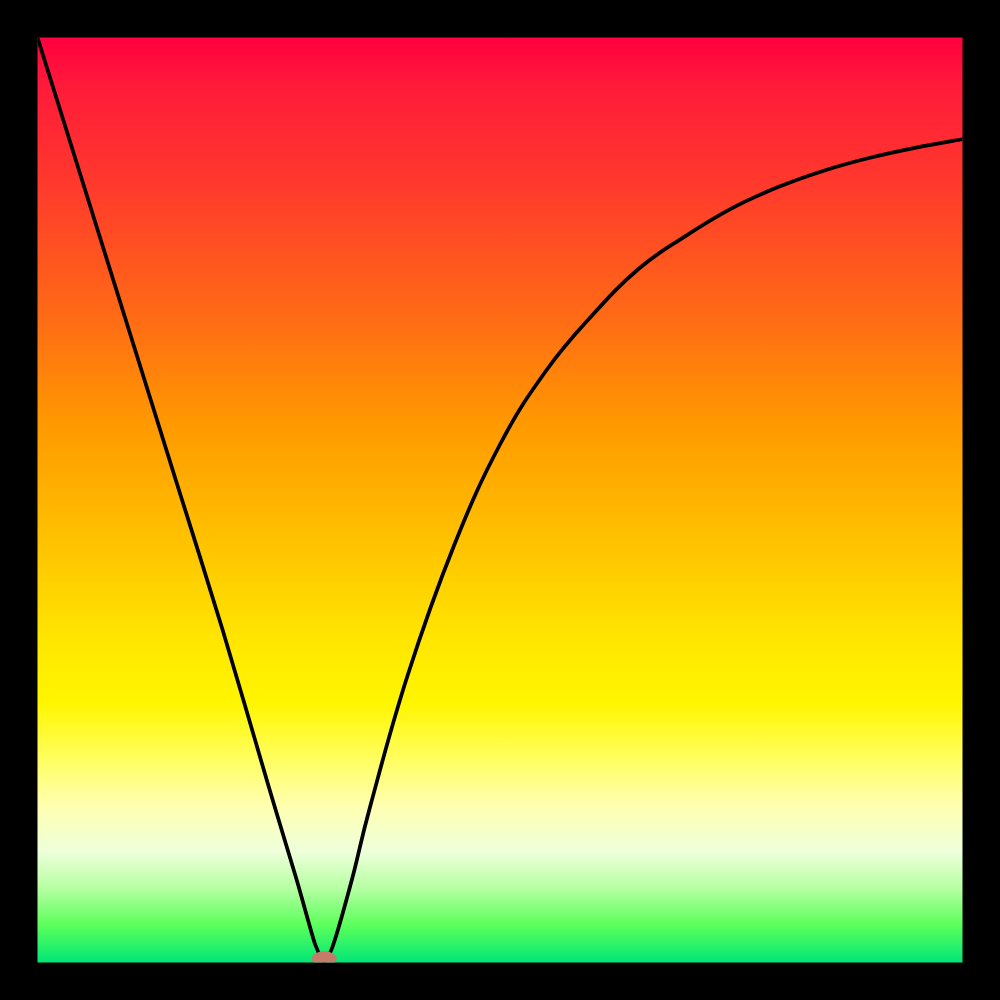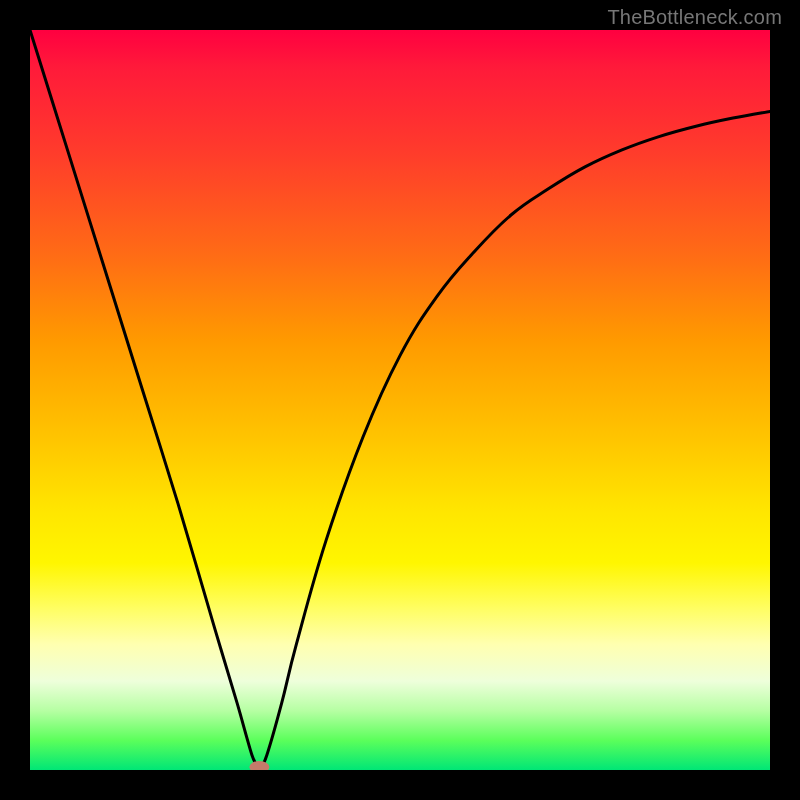--- a/index.html
+++ b/index.html
@@ -57,20 +57,19 @@
     top: 0;
     width: 740px;
     height: 740px;
     pointer-events: none;
   }
 </style>
 </head>
 <body>
 
 <div class="frame">
-  <div class="watermark">TheBottleneck.com</div>
   <div class="plot">
     <svg class="curve" viewBox="0 0 740 740">
       <path fill="none" stroke="#000" stroke-width="3" stroke-linejoin="round" stroke-linecap="round" d="M 0.00 0.00 C 4.93 15.79, 27.13 86.83, 37.00 118.40 C 46.87 149.97, 64.13 205.23, 74.00 236.80 C 83.87 268.37, 101.13 323.63, 111.00 355.20 C 120.87 386.77, 138.13 441.04, 148.00 473.60 C 157.87 506.16, 177.11 572.76, 185.00 599.40 C 192.89 626.04, 202.27 656.63, 207.20 673.40 C 212.13 690.17, 219.04 716.32, 222.00 725.20 C 224.96 734.08, 228.41 738.03, 229.40 740.00 C 230.88 737.04, 232.36 738.52, 236.80 725.20 C 241.24 711.88, 245.68 695.60, 251.60 673.40 C 257.52 651.20, 257.52 646.76, 266.40 614.20 C 275.28 581.64, 282.68 552.04, 296.00 510.60 C 309.32 469.16, 318.20 444.00, 333.00 407.00 C 347.80 370.00, 355.20 353.72, 370.00 325.60 C 384.80 297.48, 392.20 287.12, 407.00 266.40 C 421.80 245.68, 429.20 238.28, 444.00 222.00 C 458.80 205.72, 466.20 197.58, 481.00 185.00 C 495.80 172.42, 503.20 168.72, 518.00 159.10 C 532.80 149.48, 540.20 144.74, 555.00 136.90 C 569.80 129.06, 577.20 125.95, 592.00 119.88 C 606.80 113.81, 614.20 111.30, 629.00 106.56 C 643.80 101.82, 651.20 99.90, 666.00 96.20 C 680.80 92.50, 688.20 91.02, 703.00 88.06 C 717.80 85.10, 732.60 82.73, 740.00 81.40"></path>
       <ellipse fill="#c47b6a" stroke="none" cx="229.40" cy="737.00" rx="10" ry="6"></ellipse>
     </svg>
   </div>
 </div>
 
 </body></html>

